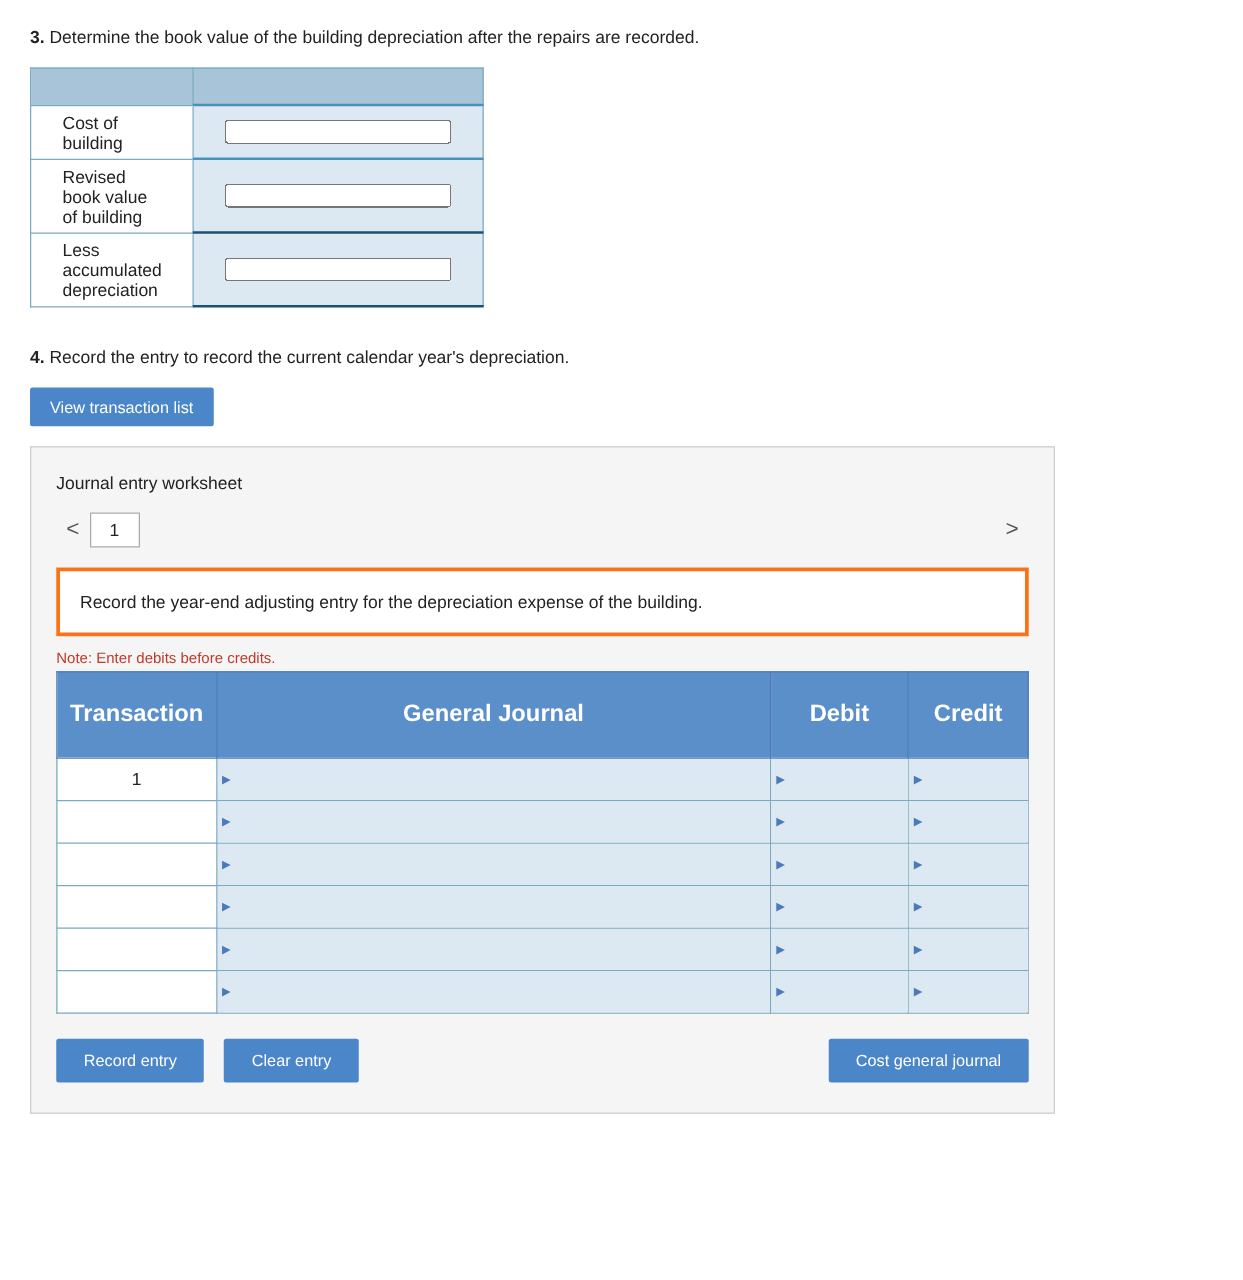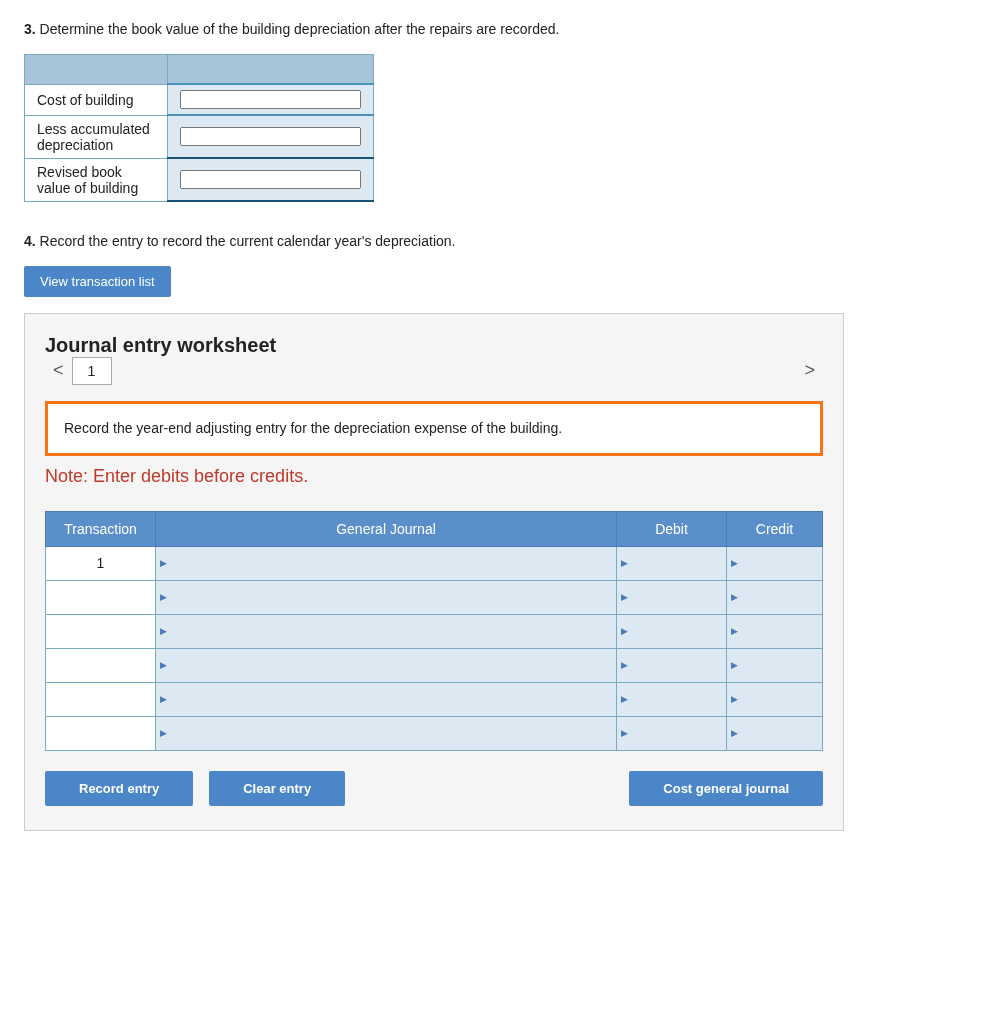--- a/index.html
+++ b/index.html
@@ -34,21 +34,21 @@
       height: 30px;
     }
     .book-value-table thead tr th:first-child {
       width: 260px;
     }
     .book-value-table thead tr th:last-child {
       width: 90px;
     }
     .book-value-table tbody tr td {
       border: 1px solid #7aaabf;
-      padding: 5px 12px;
+      padding: 5px 25px;
       height: 28px;
     }
     .book-value-table tbody tr td:last-child {
       background: #dce9f3;
       border-top: 2px solid #4a90b8;
     }
     .book-value-table tbody tr:last-child td:last-child {
       border-top: 2px solid #1a5276;
       border-bottom: 2px solid #1a5276;
     }
@@ -71,23 +71,23 @@
 
     
     .journal-worksheet {
       border: 1px solid #ccc;
       background: #f5f5f5;
       padding: 20px 20px 24px 20px;
       width: 820px;
     }
 
     .journal-worksheet-title {
-      font-size: 20px;
-      font-weight: bold;
-      margin-bottom: 0;
+      font-size: 14px;
+      font-weight: normal;
+      margin-bottom: 16px;
       color: #222;
     }
 
     .nav-row {
       display: flex;
       align-items: center;
       margin-bottom: 16px;
     }
     .nav-arrow {
       font-size: 18px;
@@ -115,37 +115,37 @@
       border: 3px solid #f97316;
       padding: 14px 16px;
       margin-bottom: 10px;
       font-size: 14px;
       line-height: 1.5;
       width: 100%;
     }
 
     .note-text {
       color: #c0392b;
-      font-size: 18px;
-      margin-bottom: 24px;
+      font-size: 12px;
+      margin-bottom: 4px;
     }
 
     
     .journal-table {
       border-collapse: collapse;
       width: 100%;
       margin-bottom: 20px;
     }
     .journal-table thead tr th {
       background: #5b8fc9;
       color: #fff;
       border: 1px solid #4a7ab8;
-      padding: 9px 10px;
-      font-weight: 400;
-      font-size: 14px;
+      padding: 23px 10px;
+      font-weight: 700;
+      font-size: 19px;
     }
     .journal-table thead tr th:first-child {
       width: 110px;
       text-align: center;
     }
     .journal-table thead tr th:nth-child(2) {
       width: auto;
       text-align: center;
     }
     .journal-table thead tr th:nth-child(3) {
@@ -196,25 +196,25 @@
     
     .button-row {
       display: flex;
       gap: 16px;
       align-items: center;
     }
     .btn-action {
       background: #4a86c8;
       color: #fff;
       border: none;
-      padding: 10px 34px;
+      padding: 10px 22px;
       font-size: 13px;
       cursor: pointer;
       border-radius: 2px;
-      font-weight: 700;
+      font-weight: 400;
     }
     .btn-action.right {
       margin-left: auto;
     }
   </style>
 </head>
 <body>
 
 <p class="section-title">
   <strong>3.</strong>
@@ -227,25 +227,25 @@
       <th></th>
       <th></th>
     </tr>
   </thead>
   <tbody id="book-value-tbody">
   <tr>
         <td>Cost of building</td>
         <td class="editable-cell"><input type="text" style=""></td>
       </tr>
       <tr>
-        <td>Less accumulated depreciation</td>
+        <td>Revised book value of building</td>
         <td class="editable-cell"><input type="text" style=""></td>
       </tr>
       <tr>
-        <td>Revised book value of building</td>
+        <td>Less accumulated depreciation</td>
         <td class="editable-cell"><input type="text" style=""></td>
       </tr>
     </tbody>
 </table>
 
 <div class="section4">
   <p class="section-title">
     <strong>4.</strong>
     <span>Record the entry to record the current calendar year's depreciation.</span>
   </p>

